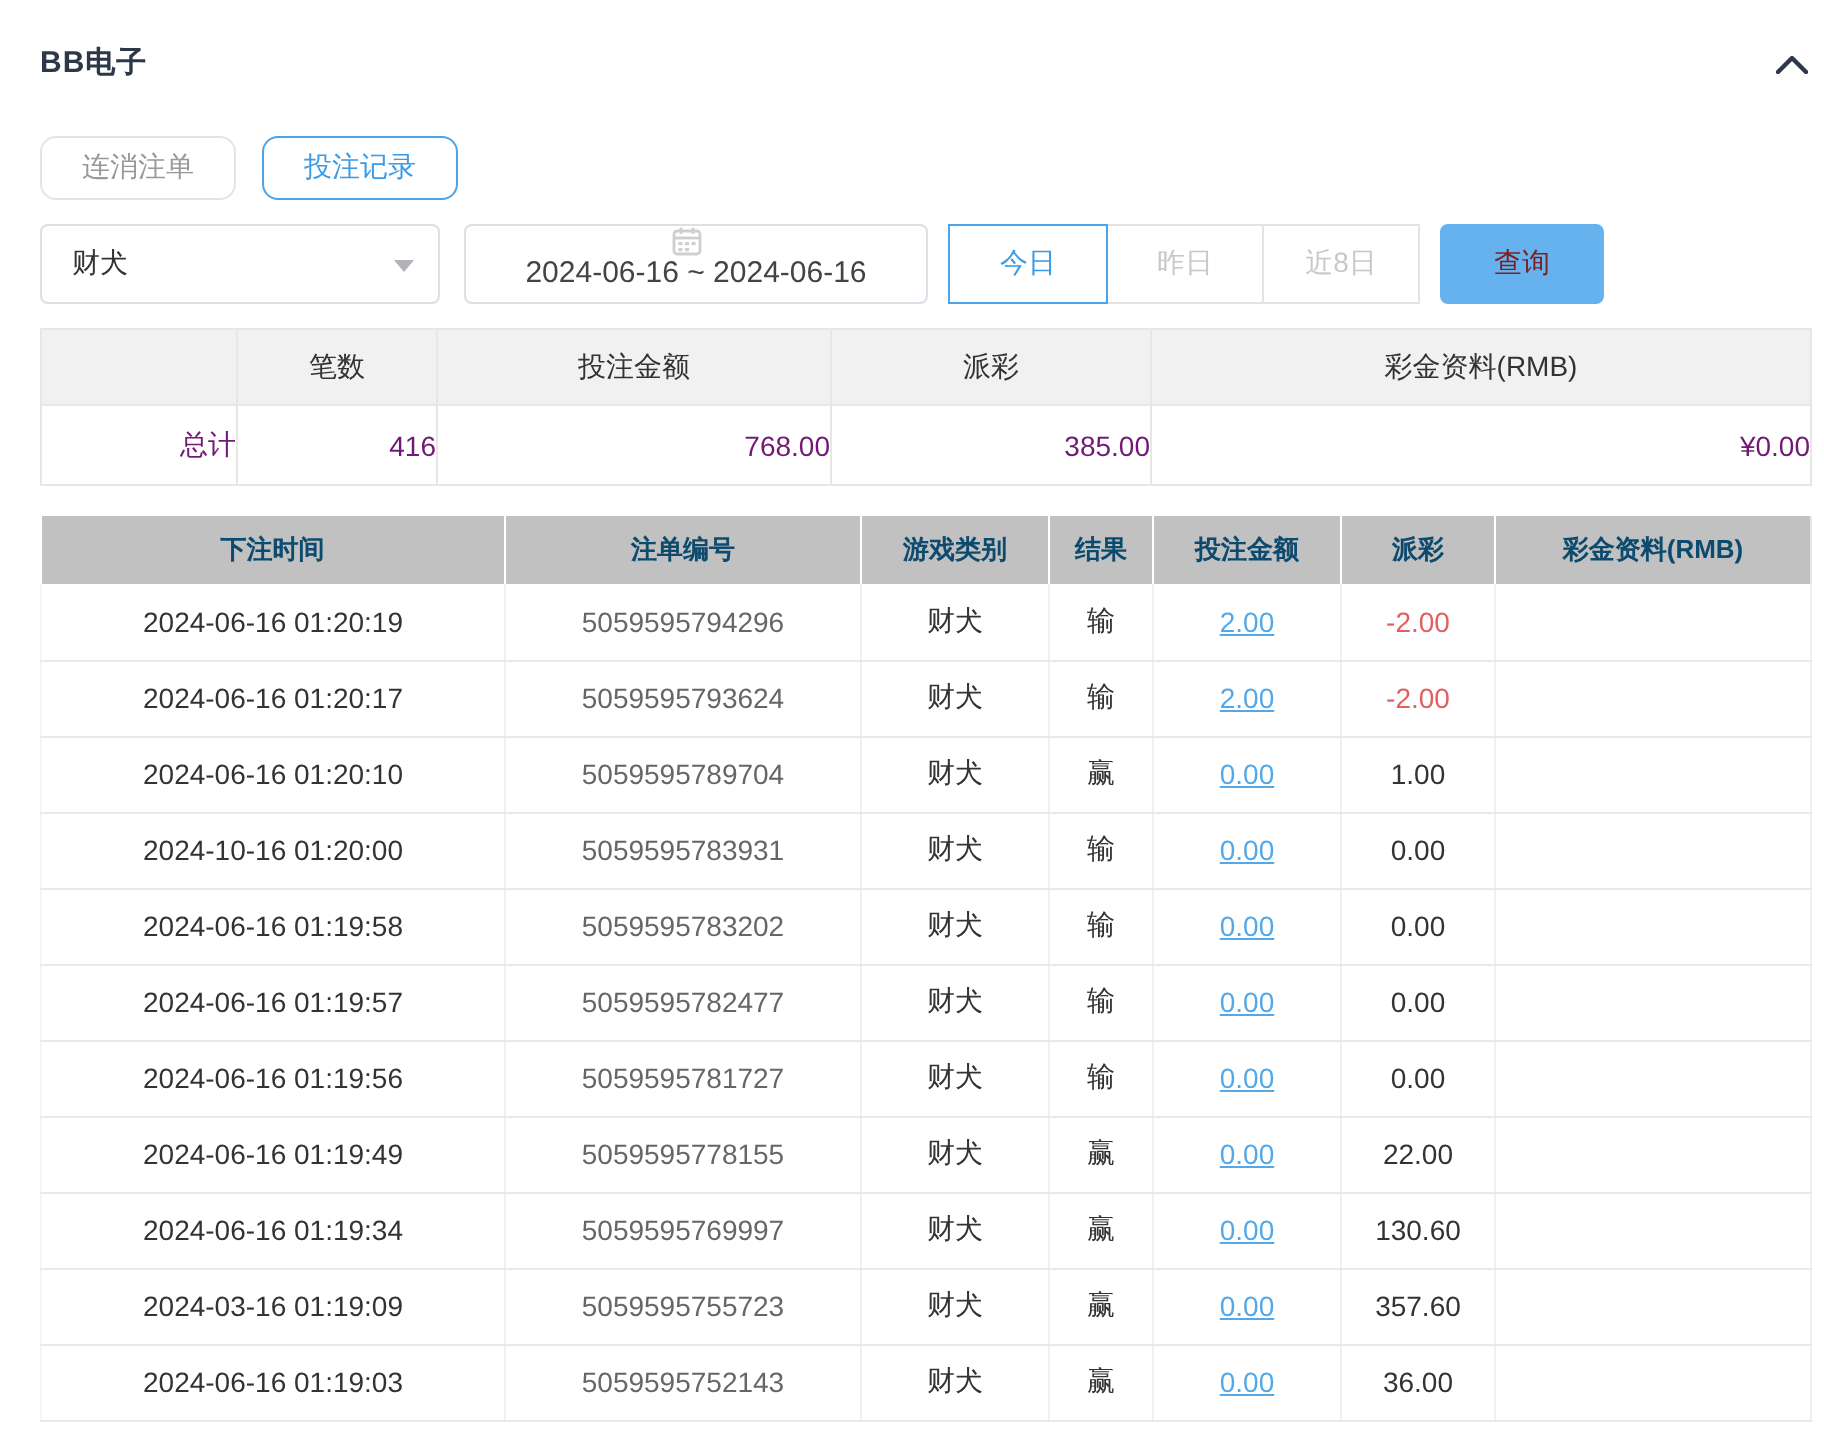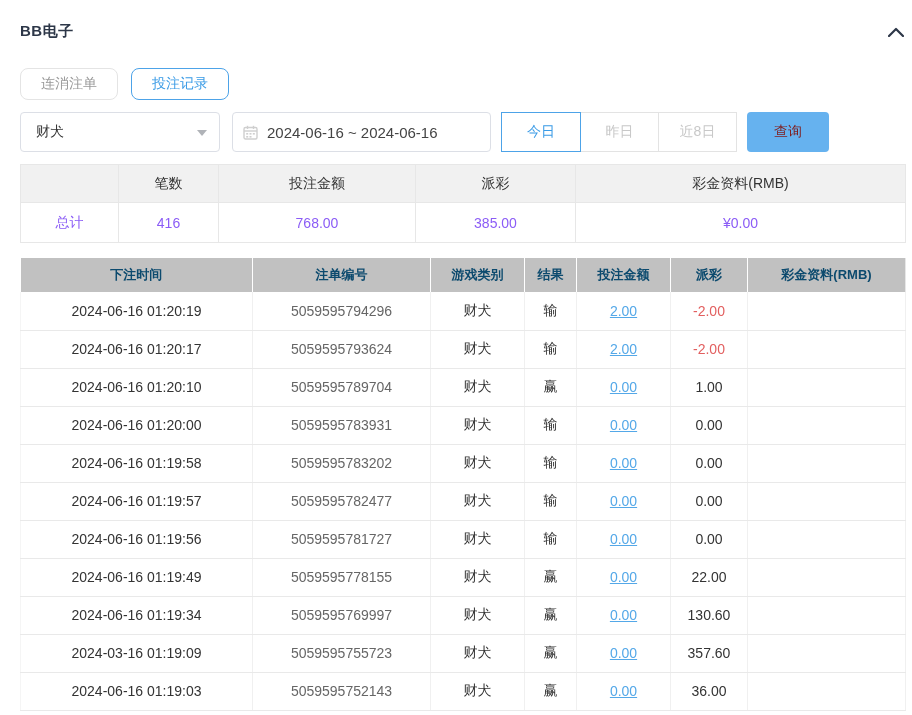--- a/index.html
+++ b/index.html
@@ -18,37 +18,37 @@
     border:1px solid #e4e4e4; border-radius:8px; background:#fff; font-size:14px; color:#999;
     margin-right:13px; cursor:pointer; }
   .tab.active { border-color:#4da3e8; color:#3a9be6; }
 
   
   .filters { display:flex; margin-top:12px; align-items:center; }
   .select-box { position:relative; width:200px; height:40px; border:1px solid #dcdfe6; border-radius:4px;
     display:flex; align-items:center; padding:0 30px 0 15px; font-size:14px; color:#333; cursor:pointer; }
   .select-caret { position:absolute; right:12px; top:17px; width:0; height:0;
     border-left:5px solid transparent; border-right:5px solid transparent; border-top:6px solid #b0b3b8; }
-  .date-box { margin-left:12px; width:259px; height:40px; border:1px solid #dcdfe6; border-radius:4px;
-    display:flex; align-items:center; padding:0 10px; font-size:15px; color:#444; cursor:pointer; }
+  .date-box { margin-left:12px; width:232px; height:40px; border:1px solid #dcdfe6; border-radius:4px;
+    display:flex; align-items:center; padding:0 10px; font-size:15px; color:#444; cursor:pointer;flex-direction:column; }
   .cal-icon { margin-right:9px; display:flex; }
   .btn-group { display:flex; margin-left:10px;border-radius:14px; }
   .range-btn { height:40px; width:79px; background:#fff; border:1px solid #e3e3e3; font-size:14px;
     color:#c8c8c8; cursor:pointer; margin-left:-1px; font-family:inherit; }
   .range-btn:first-child { margin-left:0; }
   .range-btn.active { border:1px solid #4da3e8; color:#3a9be6; position:relative; z-index:2; width:80px; }
   .query-btn { margin-left:10px; width:82px; height:40px; background:#66b2ef; color:#7f1d1d; border:none;
     border-radius:4px; font-size:14px; cursor:pointer; font-family:inherit; }
 
   
   table { border-collapse:collapse; table-layout:fixed; width:885px; }
   .summary-table { margin-top:12px; font-size:14px; }
   .summary-table th { background:#f1f1f1; height:38px; font-weight:normal; color:#333;
     border:1px solid #e7e7e7; text-align:center; }
-  .summary-table td { height:40px; background:#fff; border:1px solid #e7e7e7; text-align:center; color:#8b5cf6; }
+  .summary-table td { height:40px; background:#fff; border:1px solid #e7e7e7; text-align:right; color:#701a75; }
 
   
   .data-table { margin-top:15px; }
   .data-table th { background:#c1c1c1; color:#0c4a6e; font-size:13px; font-weight:bold; height:34px;
     text-align:center; border-right:1px solid #fff; }
   .data-table th:last-child { border-right:1px solid #e7e7e7; }
   .data-table td { height:38px; text-align:center; font-size:14px; color:#333;
     border-bottom:1px solid #e9e9e9; border-right:1px solid #f0f0f0; background:#fff; }
   .data-table td:first-child { border-left:1px solid #f5f5f5; }
   .data-table td.order-cell { color:#666; }
@@ -174,21 +174,21 @@
         <tr>
           <td>2024-06-16 01:20:10</td>
           <td class="order-cell">5059595789704</td>
           <td>财犬</td>
           <td>赢</td>
           <td><a class="bet-link">0.00</a></td>
           <td>1.00</td>
           <td></td>
         </tr>
         <tr>
-          <td>2024-06-16 01:20:00</td>
+          <td>2024-10-16 01:20:00</td>
           <td class="order-cell">5059595783931</td>
           <td>财犬</td>
           <td>输</td>
           <td><a class="bet-link">0.00</a></td>
           <td>0.00</td>
           <td></td>
         </tr>
         <tr>
           <td>2024-06-16 01:19:58</td>
           <td class="order-cell">5059595783202</td>

